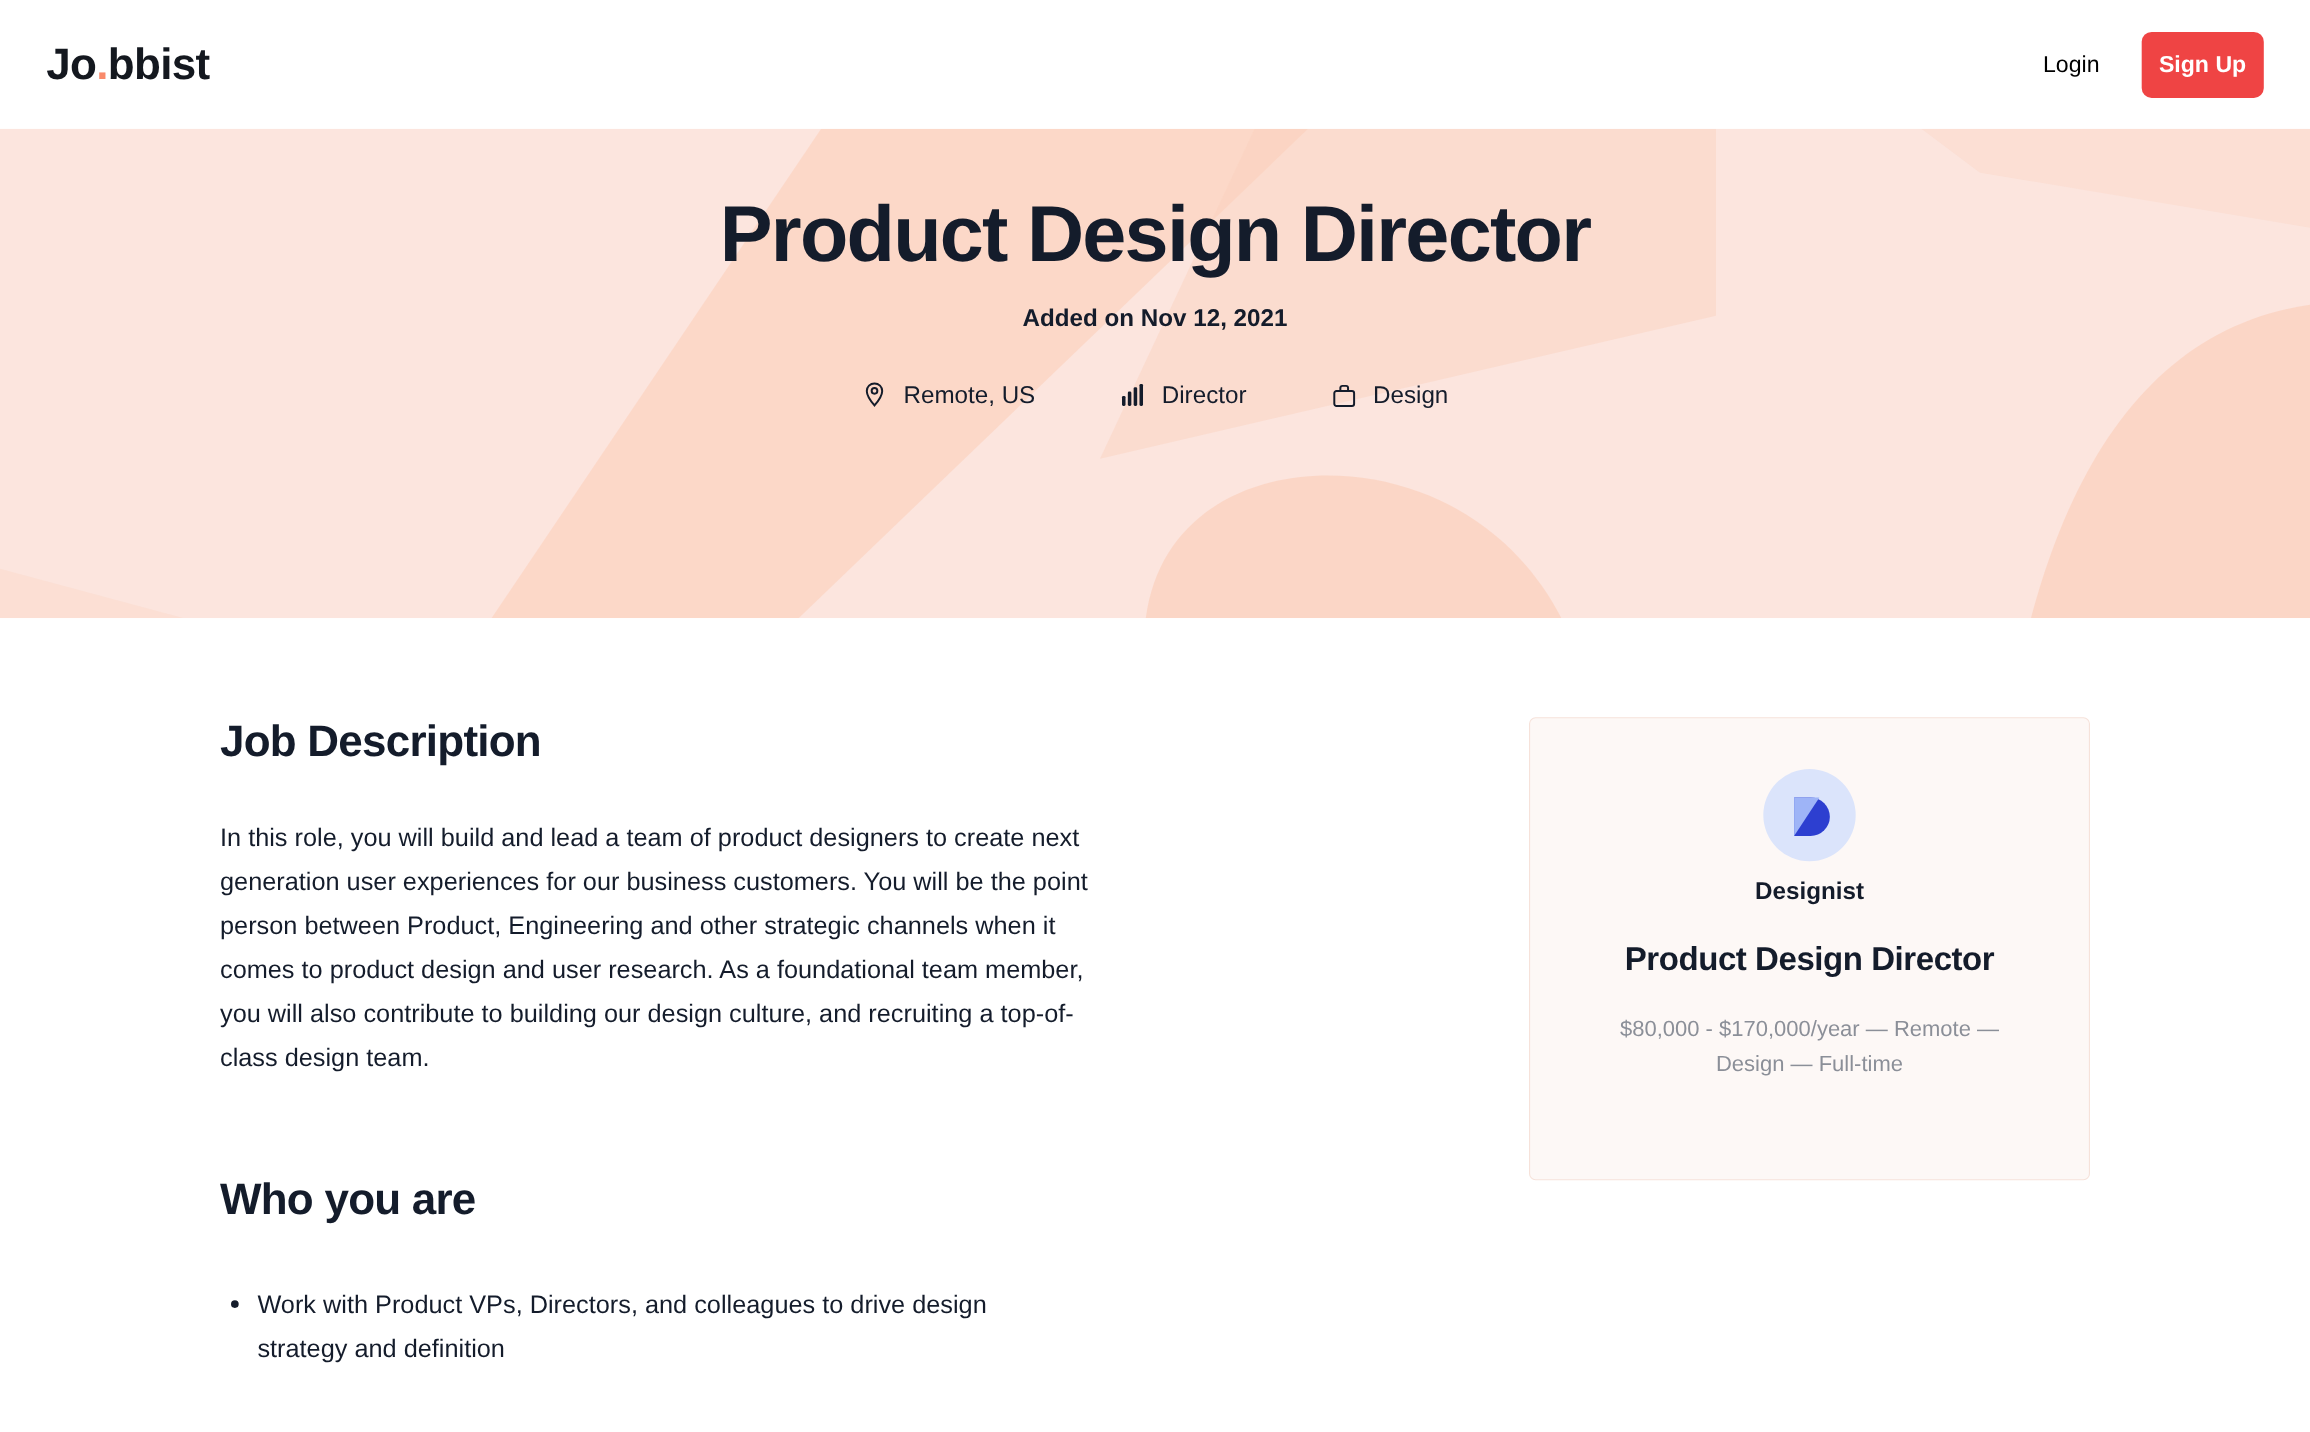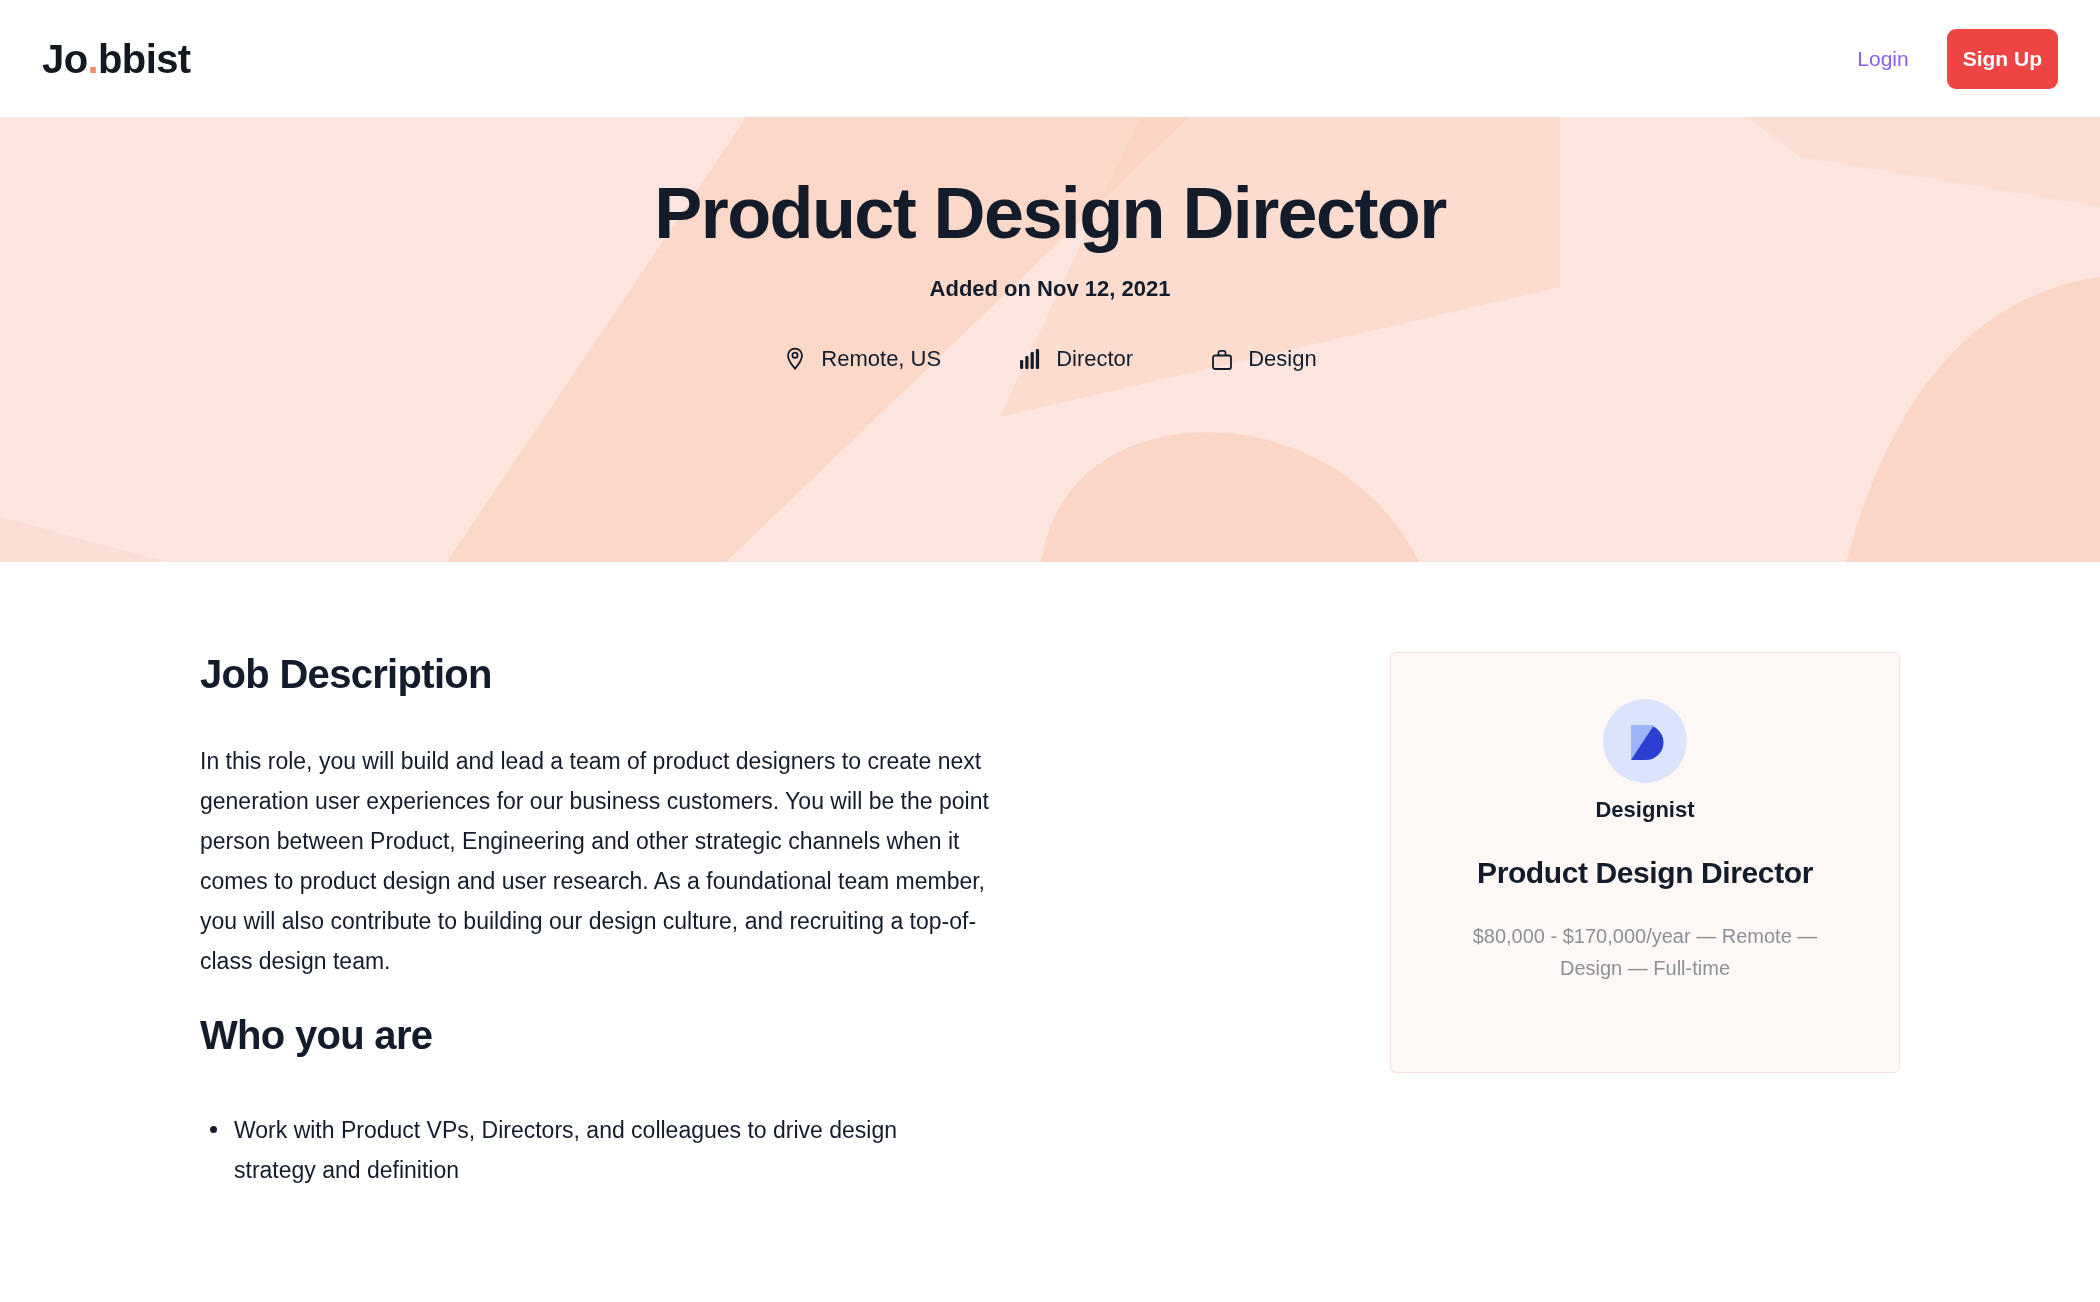--- a/index.html
+++ b/index.html
@@ -82,21 +82,21 @@
     position: absolute;
     right: 42px;
     top: 50%;
     transform: translateY(-50%);
     display: flex;
     align-items: center;
     gap: 38px;
   }
   .login-link {
     font-size: 21px;
-    color: #8b5cf6;
+    color: #000000;
     cursor: pointer;
     white-space: nowrap;
   }
   .signup-btn {
     background: #ef4444;
     color: #ffffff;
     border: none;
     border-radius: 9px;
     font-size: 21px;
     font-weight: 700;
@@ -181,21 +181,21 @@
   .col-spacer { flex: 1 1 auto; }
   .col-right { width: 510px; flex: 0 0 510px; }
 
   .section-title {
     font-size: 40px;
     font-weight: 700;
     color: #141c2b;
     letter-spacing: -0.7px;
     margin-bottom: 44px;
   }
-  .section-title.secondary { margin-top: 32px; margin-bottom: 52px; }
+  .section-title.secondary { margin-top: 88px; margin-bottom: 52px; }
 
   .body-text {
     font-size: 23px;
     line-height: 1.74;
     color: #141c2b;
     max-width: 810px;
   }
 
   .bullet-list { list-style: none; margin-top: 32px; }
   .bullet-list li {

